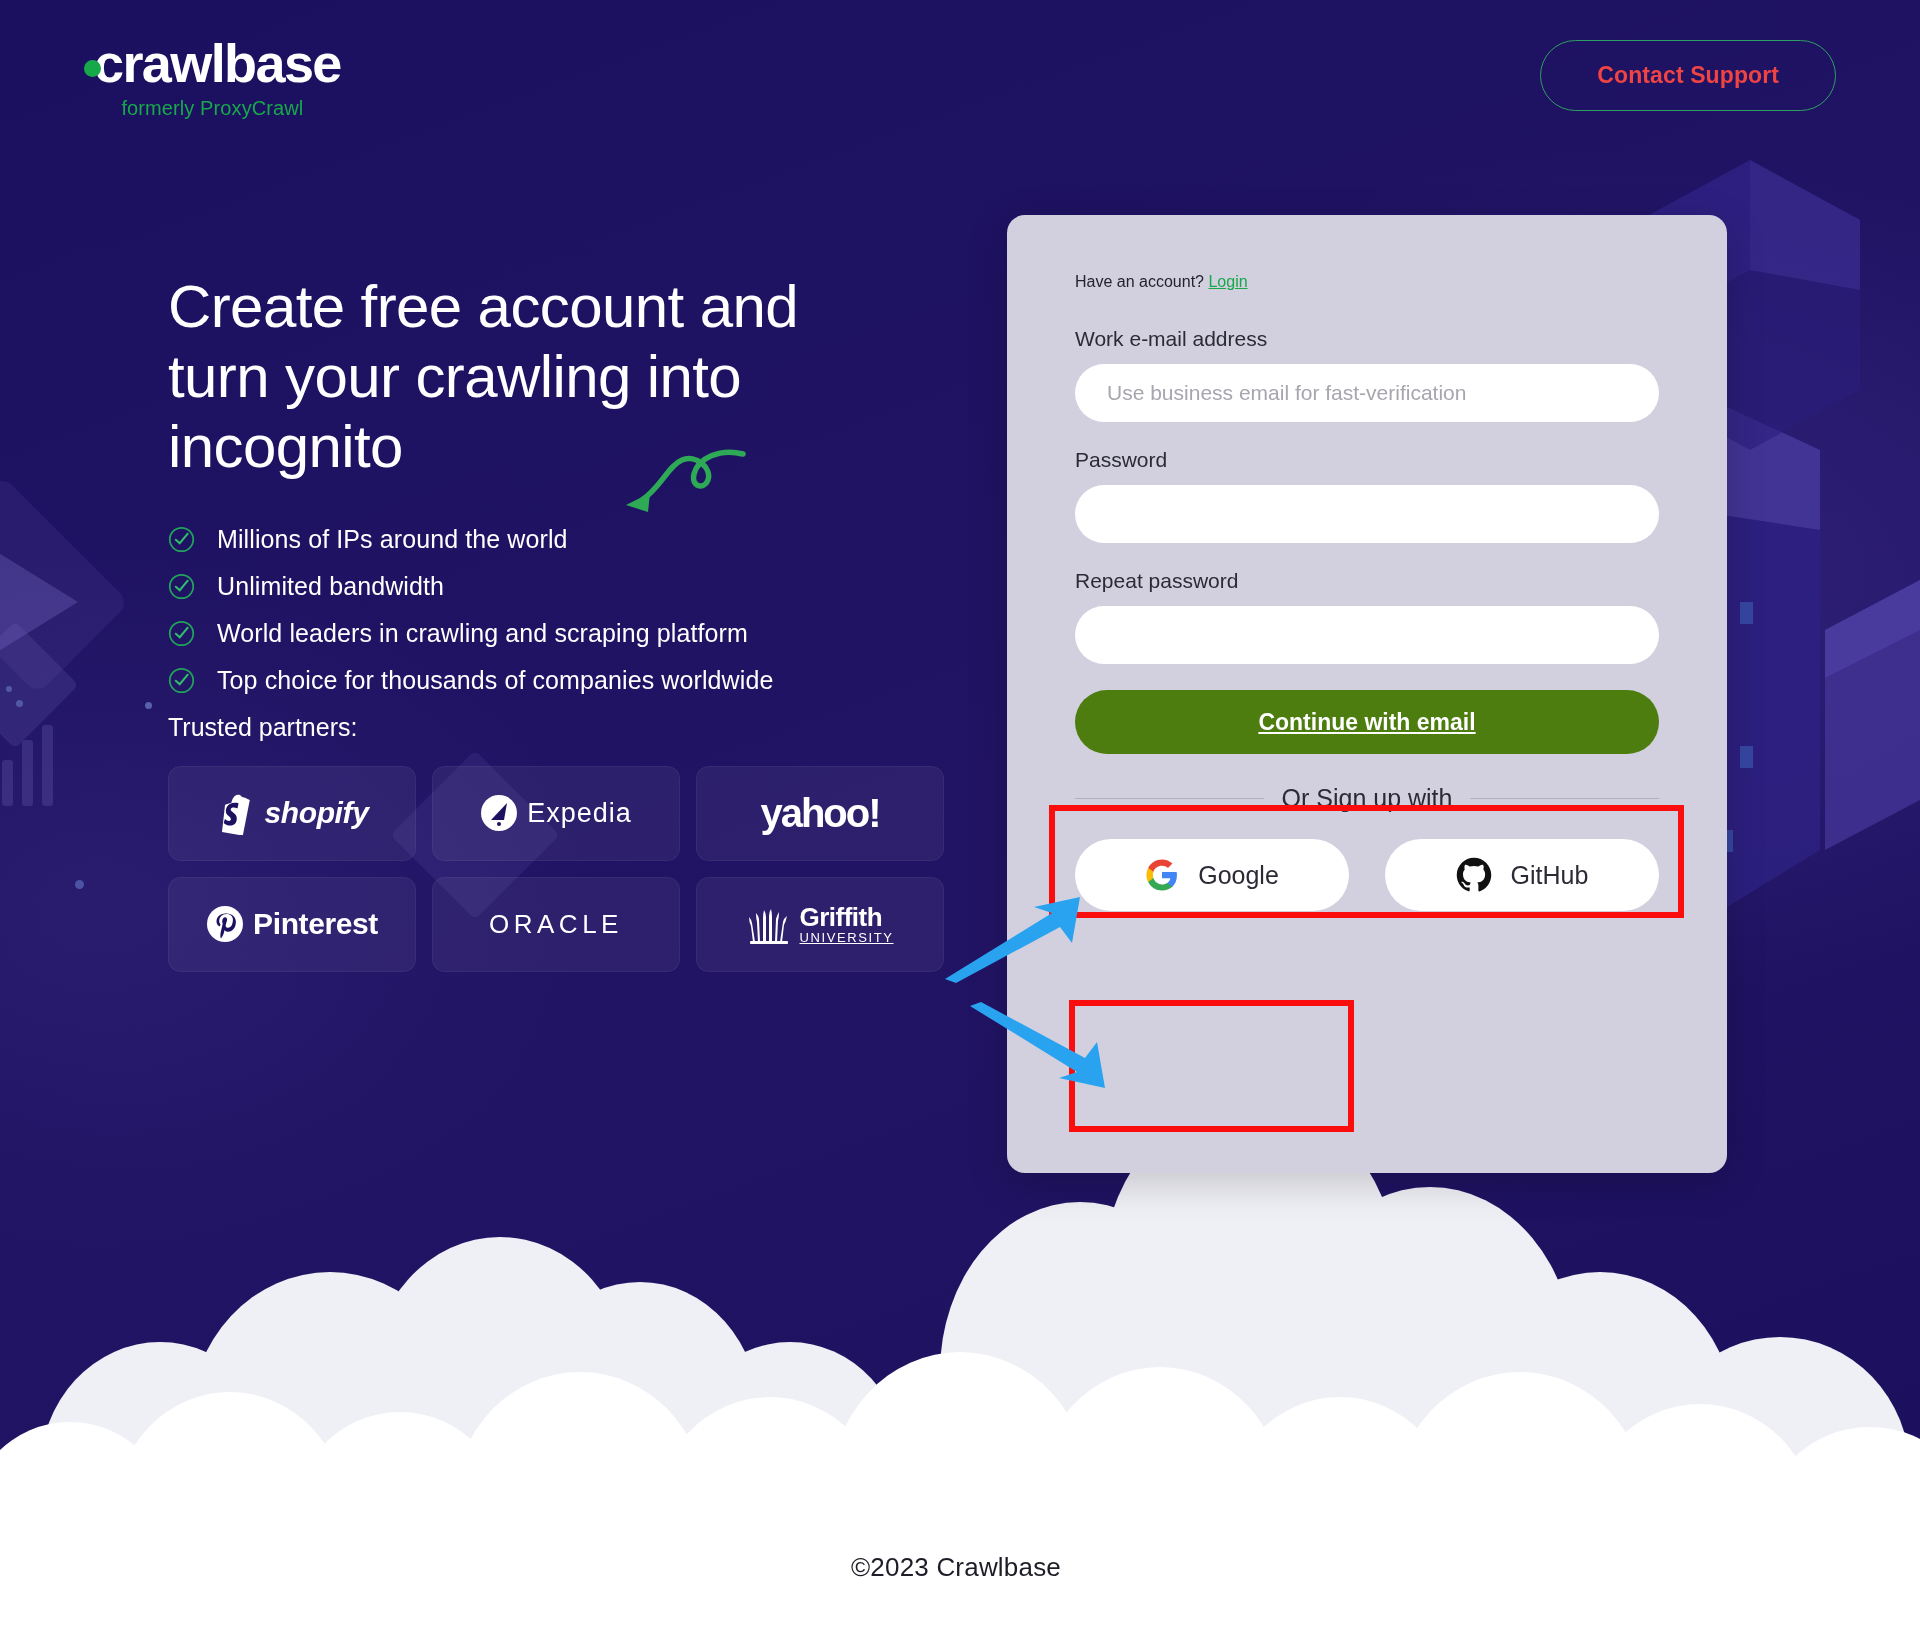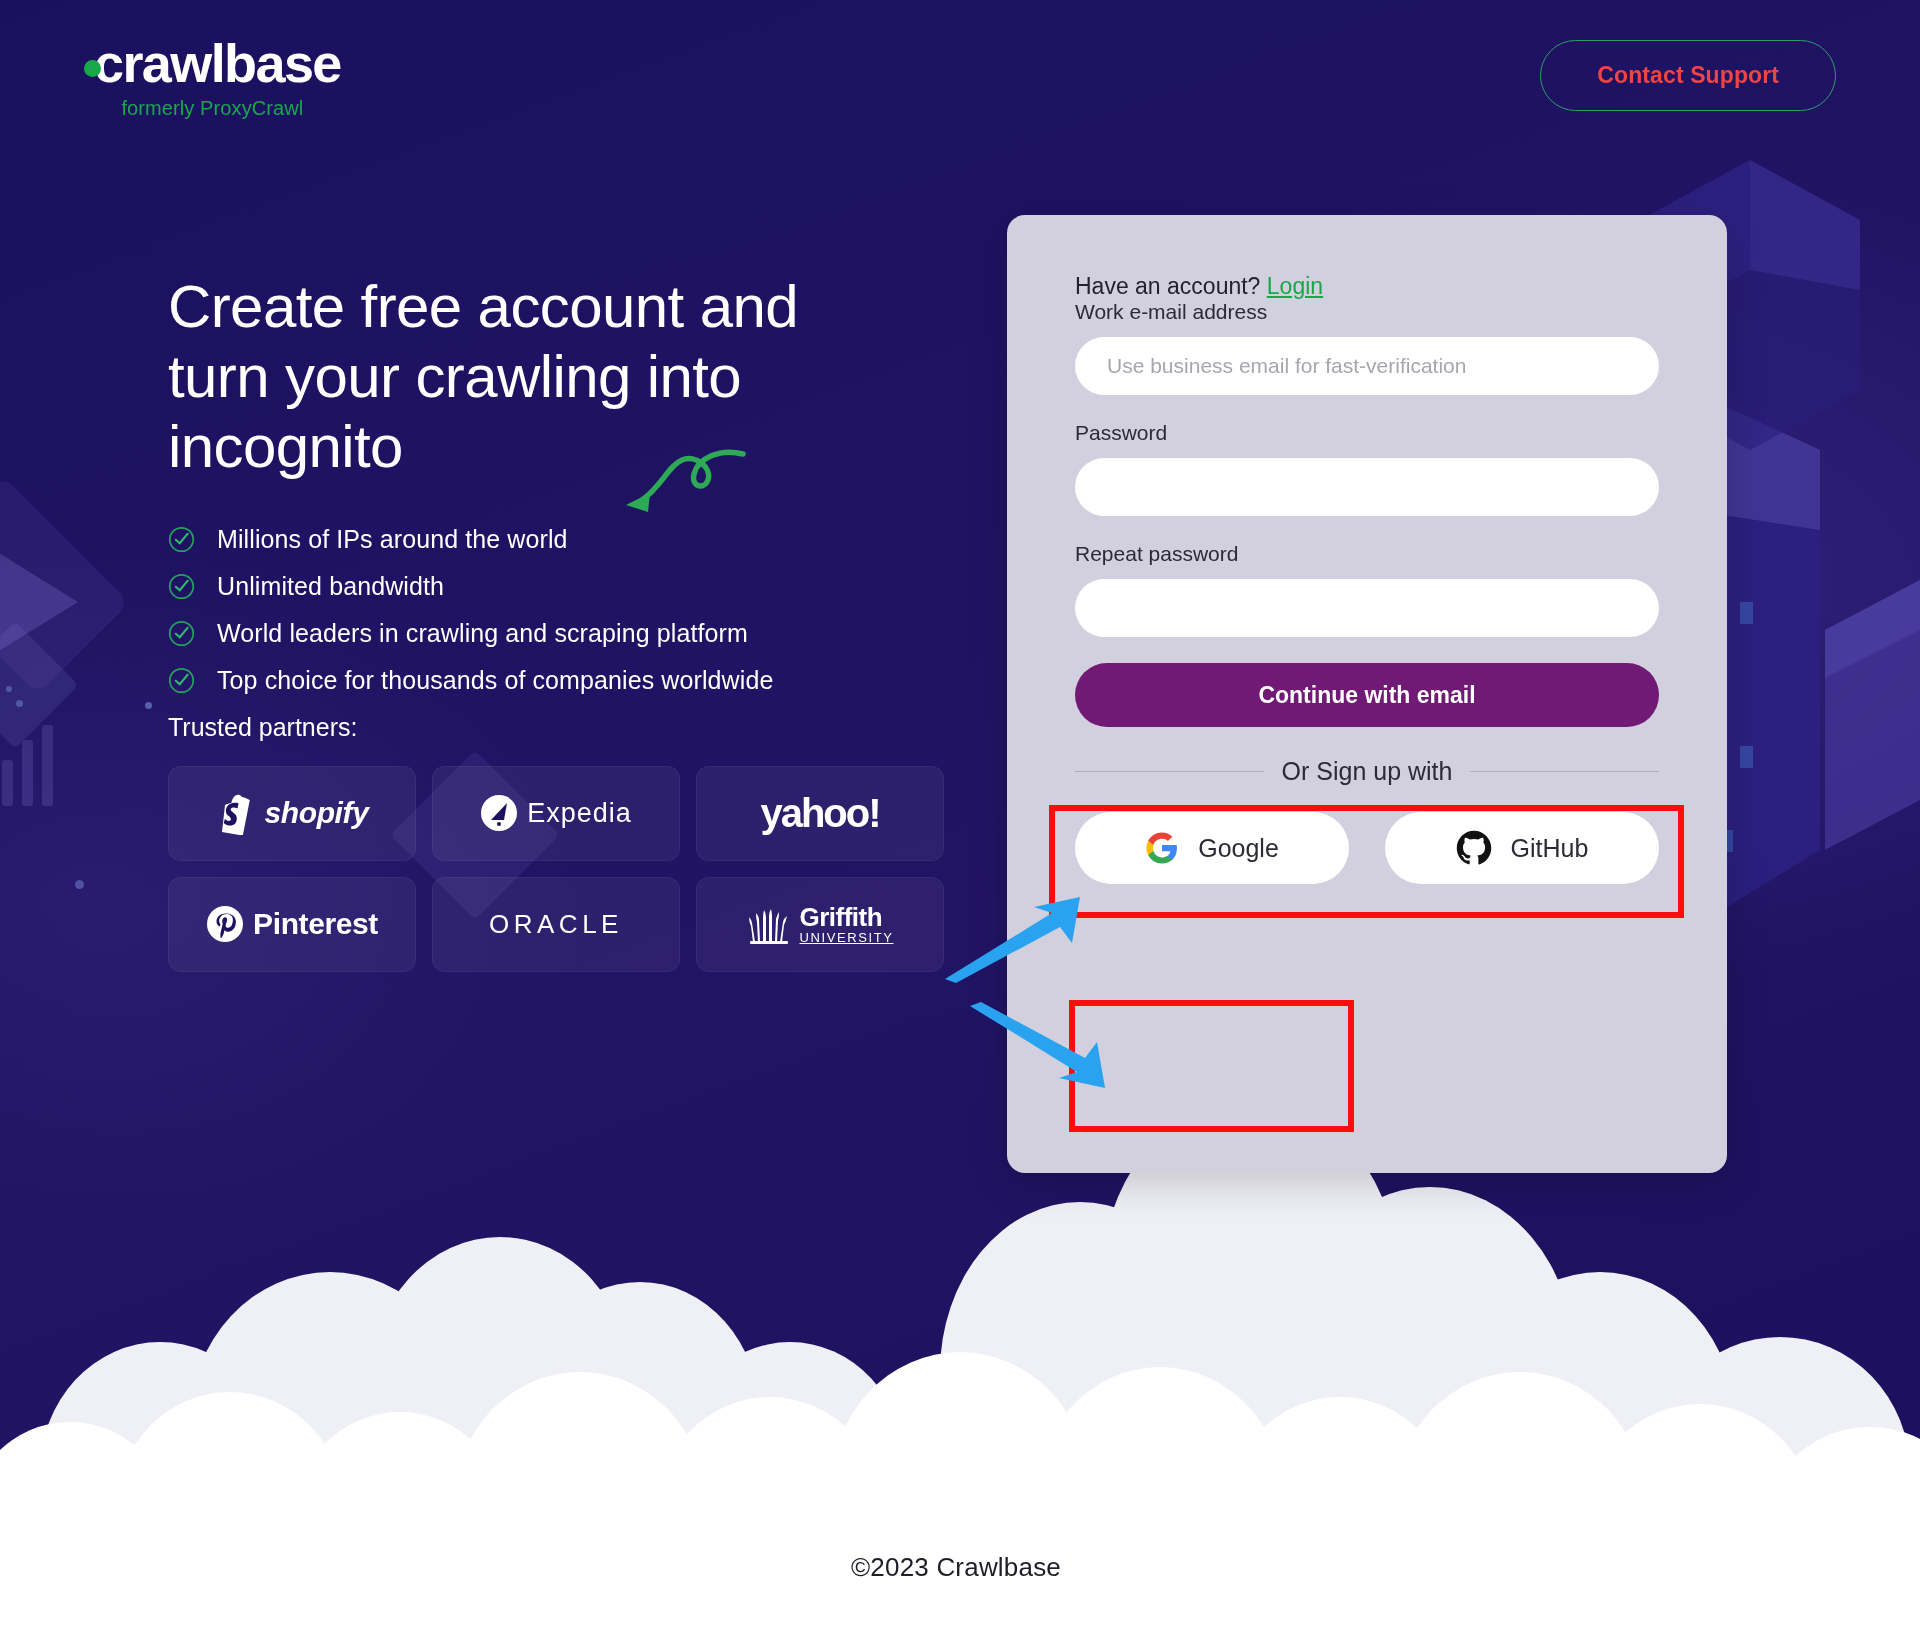--- a/index.html
+++ b/index.html
@@ -92,37 +92,38 @@
   
   .curl { position:absolute; left:610px; top:432px; z-index:16; }
 
   
   .card {
     position:absolute; left:1007px; top:215px; width:720px; height:958px;
     background:#d2d0de; border-radius:18px; z-index:15;
     box-shadow:0 10px 40px rgba(0,0,0,.18);
   }
   .card-inner { padding:58px 68px 0 68px; }
-  .have-acct { font-size:23px; color:#23232e; }
+  .have-acct { font-size:16px; color:#23232e; margin-bottom:36px; }
   .have-acct a { color:#17a84a; text-decoration:underline; font-weight:500; }
   .field-label { font-size:21px; color:#2b2b36; margin-bottom:13px; display:block; }
   .input {
     width:100%; height:58px; border-radius:29px; border:none; outline:none;
     background:#ffffff; padding:0 32px; font-size:21px; color:#333;
     font-family:"Liberation Sans", sans-serif; display:block;
   }
   .input::placeholder { color:#a6a6ae; }
   .fgroup { margin-bottom:26px; }
 
   .cta {
     width:100%; height:64px; border:none; border-radius:32px;
-    background:#701a75; color:#fff; font-size:23px; font-weight:700;
+    background:#4d7c0f; color:#fff; font-size:23px; font-weight:700;
     cursor:pointer; font-family:"Liberation Sans", sans-serif;
     display:flex; align-items:center; justify-content:center;
     margin-top:20px;
+    text-decoration:underline;
   }
 
   .divider { display:flex; align-items:center; gap:18px; margin:30px 0 26px 0; }
   .divider .line { flex:1; height:1px; background:rgba(80,80,100,.25); }
   .divider .dtext { font-size:25px; color:#2b2b36; }
 
   .oauth-row { display:flex; gap:36px; }
   .oauth-btn {
     flex:1; height:72px; border-radius:36px; border:none; background:#fff;
     display:flex; align-items:center; justify-content:center; gap:19px;

